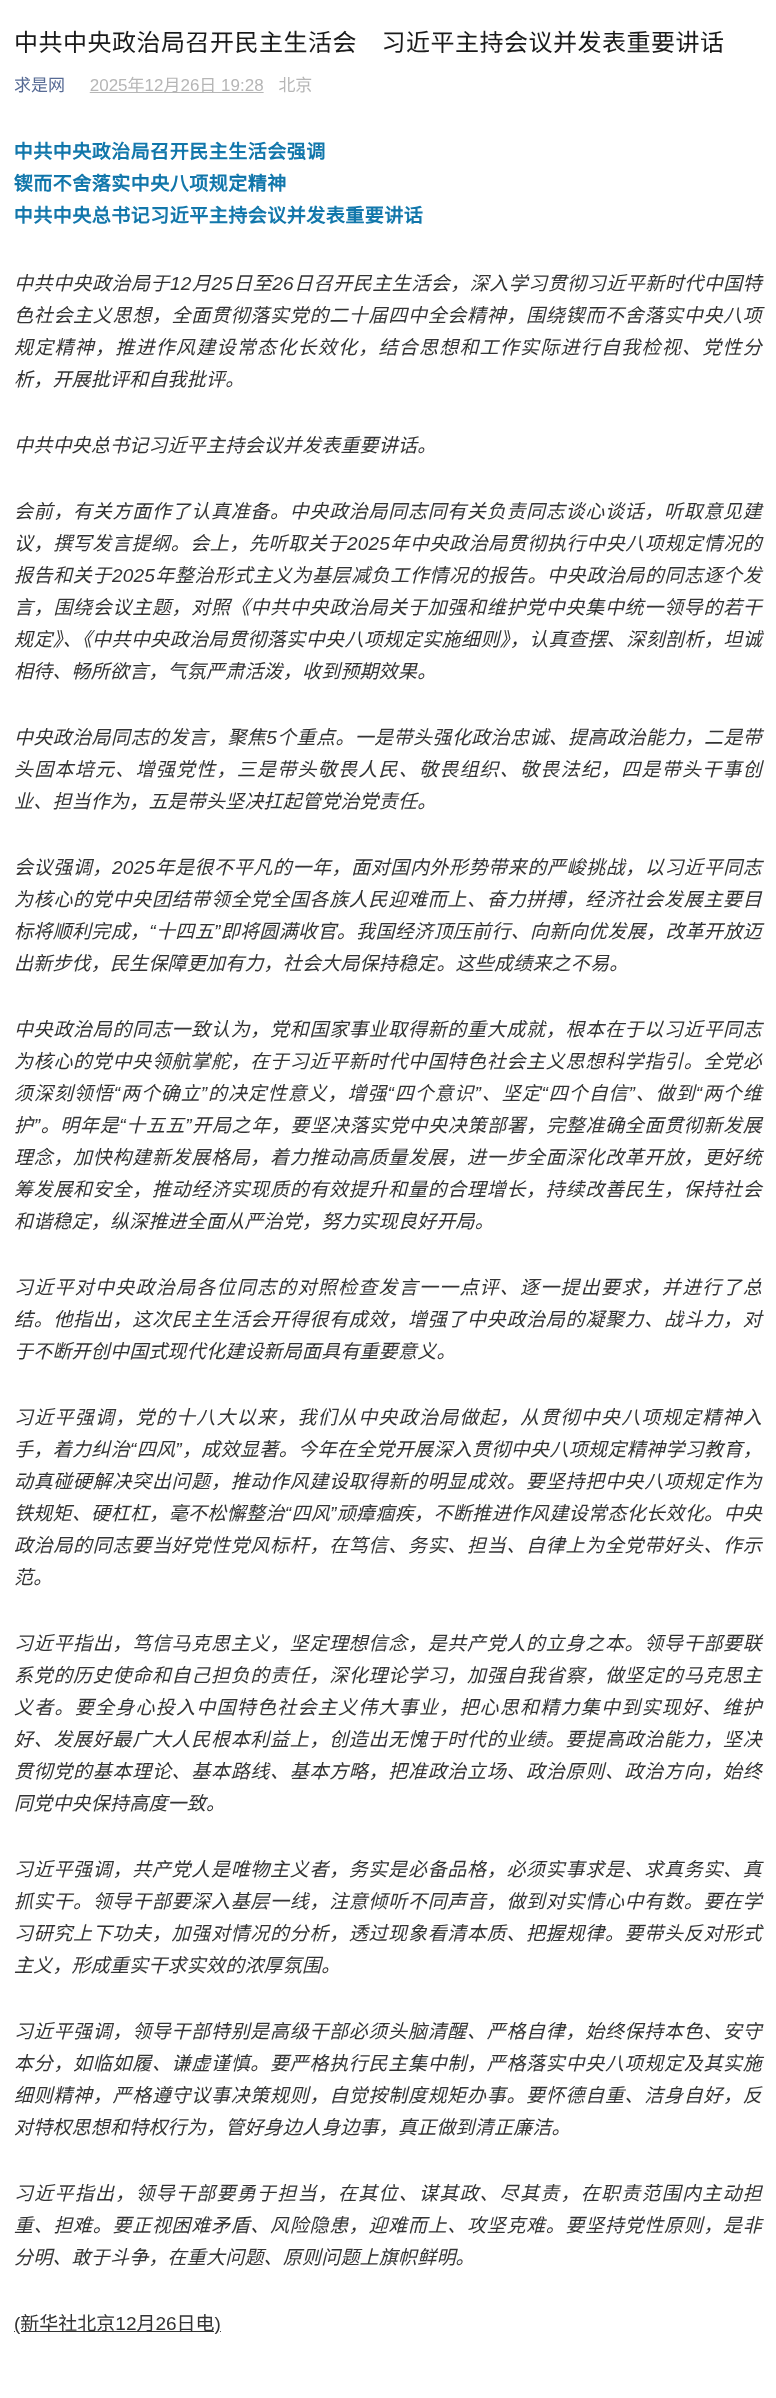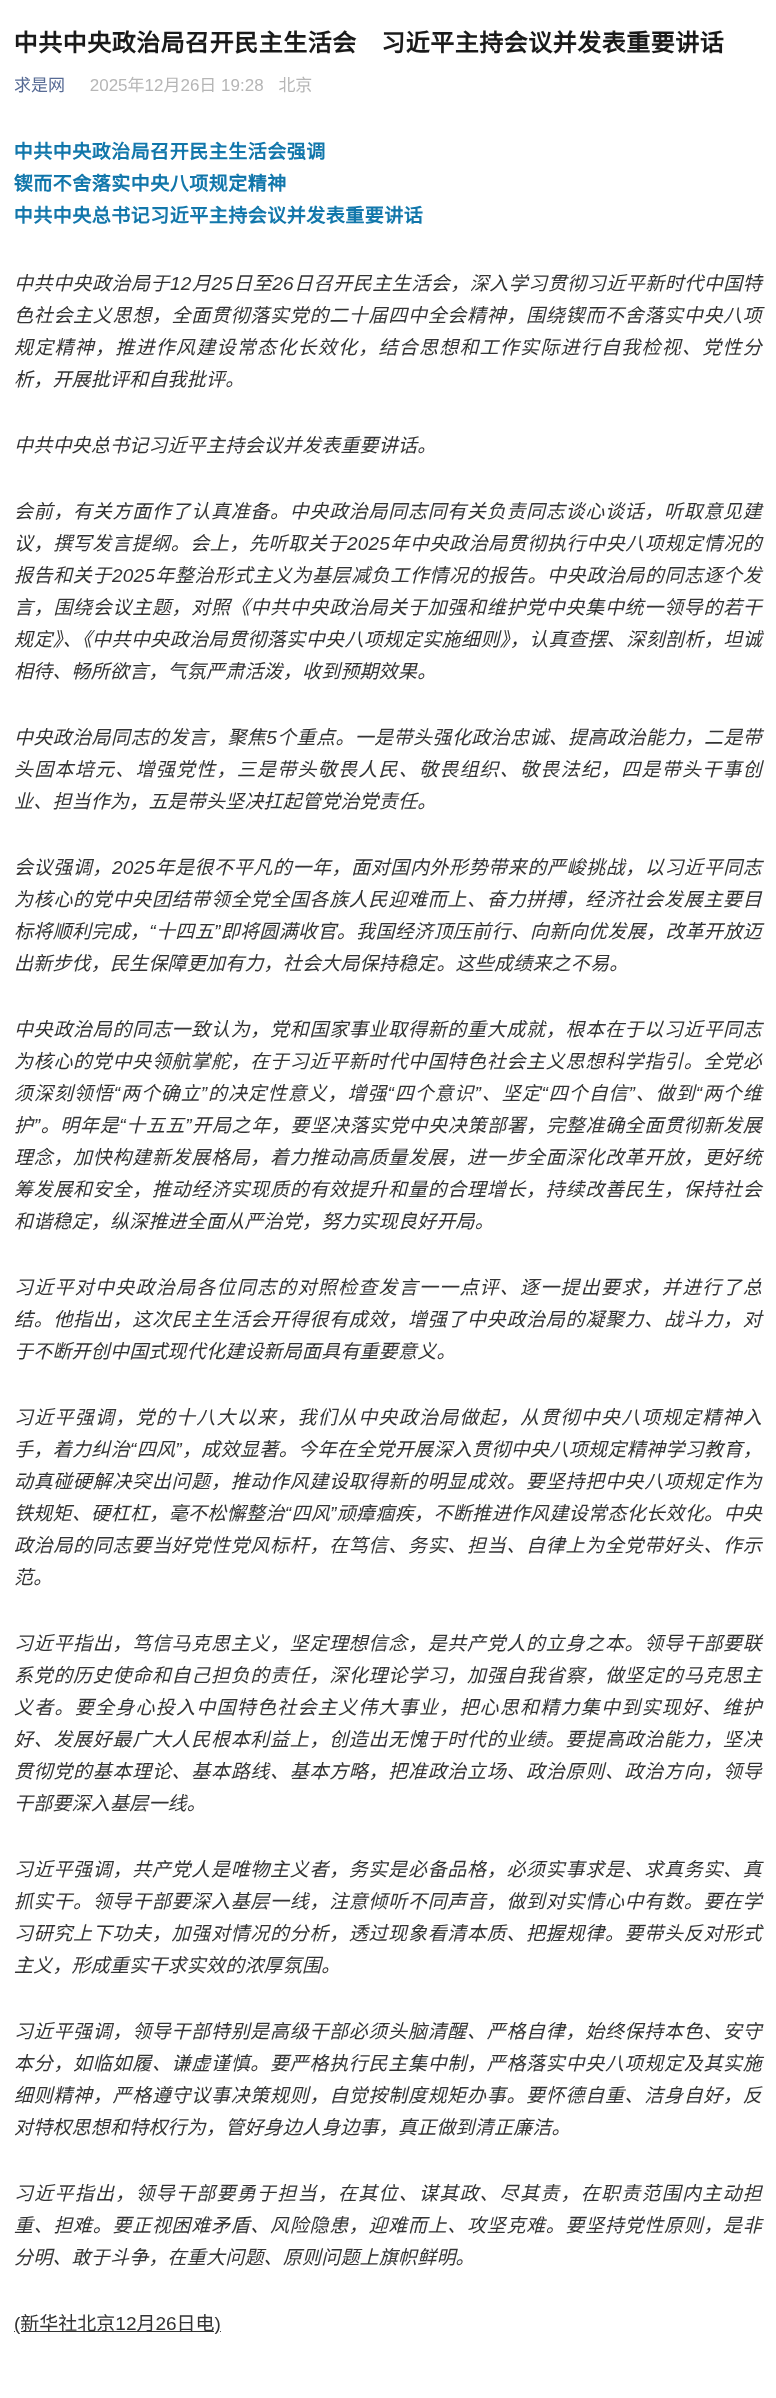--- a/index.html
+++ b/index.html
@@ -9,38 +9,38 @@
       min-height: 2398px;
       margin: 0 auto;
       background: #ffffff;
       padding: 26px 14px 30px 14px;
       font-family: "Liberation Sans", "DejaVu Sans", sans-serif;
       -webkit-font-smoothing: antialiased;
     }
     .title {
       font-size: 24px;
       line-height: 34px;
-      font-weight: 700;
+      font-weight: 400;
       color: #1a1a1a;
       margin: 0 0 14px 0;
       letter-spacing: 0.5px;
     }
     .meta {
       font-size: 17px;
       line-height: 24px;
       color: #b6b6b6;
       margin: 0 0 38px 0;
       white-space: nowrap;
     }
     .meta .source {
       color: #576b95;
       margin-right: 20px;
       cursor: pointer;
     }
-    .meta .datetime { margin-right: 10px; }
+    .meta .datetime { margin-right: 10px; text-decoration: underline; }
     .abstract {
       margin: 0 0 36px 0;
       font-family: Liberation Serif, serif;
     }
     .abstract-line {
       font-size: 19px;
       line-height: 32px;
       font-weight: 700;
       color: #1277ab;
       letter-spacing: 0.5px;
@@ -84,20 +84,20 @@
 
   <div class="body-text">
     <p class="para">中共中央政治局于12月25日至26日召开民主生活会，深入学习贯彻习近平新时代中国特色社会主义思想，全面贯彻落实党的二十届四中全会精神，围绕锲而不舍落实中央八项规定精神，推进作风建设常态化长效化，结合思想和工作实际进行自我检视、党性分析，开展批评和自我批评。</p>
     <p class="para">中共中央总书记习近平主持会议并发表重要讲话。</p>
     <p class="para">会前，有关方面作了认真准备。中央政治局同志同有关负责同志谈心谈话，听取意见建议，撰写发言提纲。会上，先听取关于2025年中央政治局贯彻执行中央八项规定情况的报告和关于2025年整治形式主义为基层减负工作情况的报告。中央政治局的同志逐个发言，围绕会议主题，对照《中共中央政治局关于加强和维护党中央集中统一领导的若干规定》、《中共中央政治局贯彻落实中央八项规定实施细则》，认真查摆、深刻剖析，坦诚相待、畅所欲言，气氛严肃活泼，收到预期效果。</p>
     <p class="para">中央政治局同志的发言，聚焦5个重点。一是带头强化政治忠诚、提高政治能力，二是带头固本培元、增强党性，三是带头敬畏人民、敬畏组织、敬畏法纪，四是带头干事创业、担当作为，五是带头坚决扛起管党治党责任。</p>
     <p class="para">会议强调，2025年是很不平凡的一年，面对国内外形势带来的严峻挑战，以习近平同志为核心的党中央团结带领全党全国各族人民迎难而上、奋力拼搏，经济社会发展主要目标将顺利完成，“十四五”即将圆满收官。我国经济顶压前行、向新向优发展，改革开放迈出新步伐，民生保障更加有力，社会大局保持稳定。这些成绩来之不易。</p>
     <p class="para">中央政治局的同志一致认为，党和国家事业取得新的重大成就，根本在于以习近平同志为核心的党中央领航掌舵，在于习近平新时代中国特色社会主义思想科学指引。全党必须深刻领悟“两个确立”的决定性意义，增强“四个意识”、坚定“四个自信”、做到“两个维护”。明年是“十五五”开局之年，要坚决落实党中央决策部署，完整准确全面贯彻新发展理念，加快构建新发展格局，着力推动高质量发展，进一步全面深化改革开放，更好统筹发展和安全，推动经济实现质的有效提升和量的合理增长，持续改善民生，保持社会和谐稳定，纵深推进全面从严治党，努力实现良好开局。</p>
     <p class="para">习近平对中央政治局各位同志的对照检查发言一一点评、逐一提出要求，并进行了总结。他指出，这次民主生活会开得很有成效，增强了中央政治局的凝聚力、战斗力，对于不断开创中国式现代化建设新局面具有重要意义。</p>
     <p class="para">习近平强调，党的十八大以来，我们从中央政治局做起，从贯彻中央八项规定精神入手，着力纠治“四风”，成效显著。今年在全党开展深入贯彻中央八项规定精神学习教育，动真碰硬解决突出问题，推动作风建设取得新的明显成效。要坚持把中央八项规定作为铁规矩、硬杠杠，毫不松懈整治“四风”顽瘴痼疾，不断推进作风建设常态化长效化。中央政治局的同志要当好党性党风标杆，在笃信、务实、担当、自律上为全党带好头、作示范。</p>
-    <p class="para">习近平指出，笃信马克思主义，坚定理想信念，是共产党人的立身之本。领导干部要联系党的历史使命和自己担负的责任，深化理论学习，加强自我省察，做坚定的马克思主义者。要全身心投入中国特色社会主义伟大事业，把心思和精力集中到实现好、维护好、发展好最广大人民根本利益上，创造出无愧于时代的业绩。要提高政治能力，坚决贯彻党的基本理论、基本路线、基本方略，把准政治立场、政治原则、政治方向，领导干部要深入基层一线。</p>
+    <p class="para">习近平指出，笃信马克思主义，坚定理想信念，是共产党人的立身之本。领导干部要联系党的历史使命和自己担负的责任，深化理论学习，加强自我省察，做坚定的马克思主义者。要全身心投入中国特色社会主义伟大事业，把心思和精力集中到实现好、维护好、发展好最广大人民根本利益上，创造出无愧于时代的业绩。要提高政治能力，坚决贯彻党的基本理论、基本路线、基本方略，把准政治立场、政治原则、政治方向，始终同党中央保持高度一致。</p>
     <p class="para">习近平强调，共产党人是唯物主义者，务实是必备品格，必须实事求是、求真务实、真抓实干。领导干部要深入基层一线，注意倾听不同声音，做到对实情心中有数。要在学习研究上下功夫，加强对情况的分析，透过现象看清本质、把握规律。要带头反对形式主义，形成重实干求实效的浓厚氛围。</p>
     <p class="para">习近平强调，领导干部特别是高级干部必须头脑清醒、严格自律，始终保持本色、安守本分，如临如履、谦虚谨慎。要严格执行民主集中制，严格落实中央八项规定及其实施细则精神，严格遵守议事决策规则，自觉按制度规矩办事。要怀德自重、洁身自好，反对特权思想和特权行为，管好身边人身边事，真正做到清正廉洁。</p>
     <p class="para">习近平指出，领导干部要勇于担当，在其位、谋其政、尽其责，在职责范围内主动担重、担难。要正视困难矛盾、风险隐患，迎难而上、攻坚克难。要坚持党性原则，是非分明、敢于斗争，在重大问题、原则问题上旗帜鲜明。</p>
     <p class="signoff">(新华社北京12月26日电)</p>
   </div>
 
 </div>
 
 </body></html>

